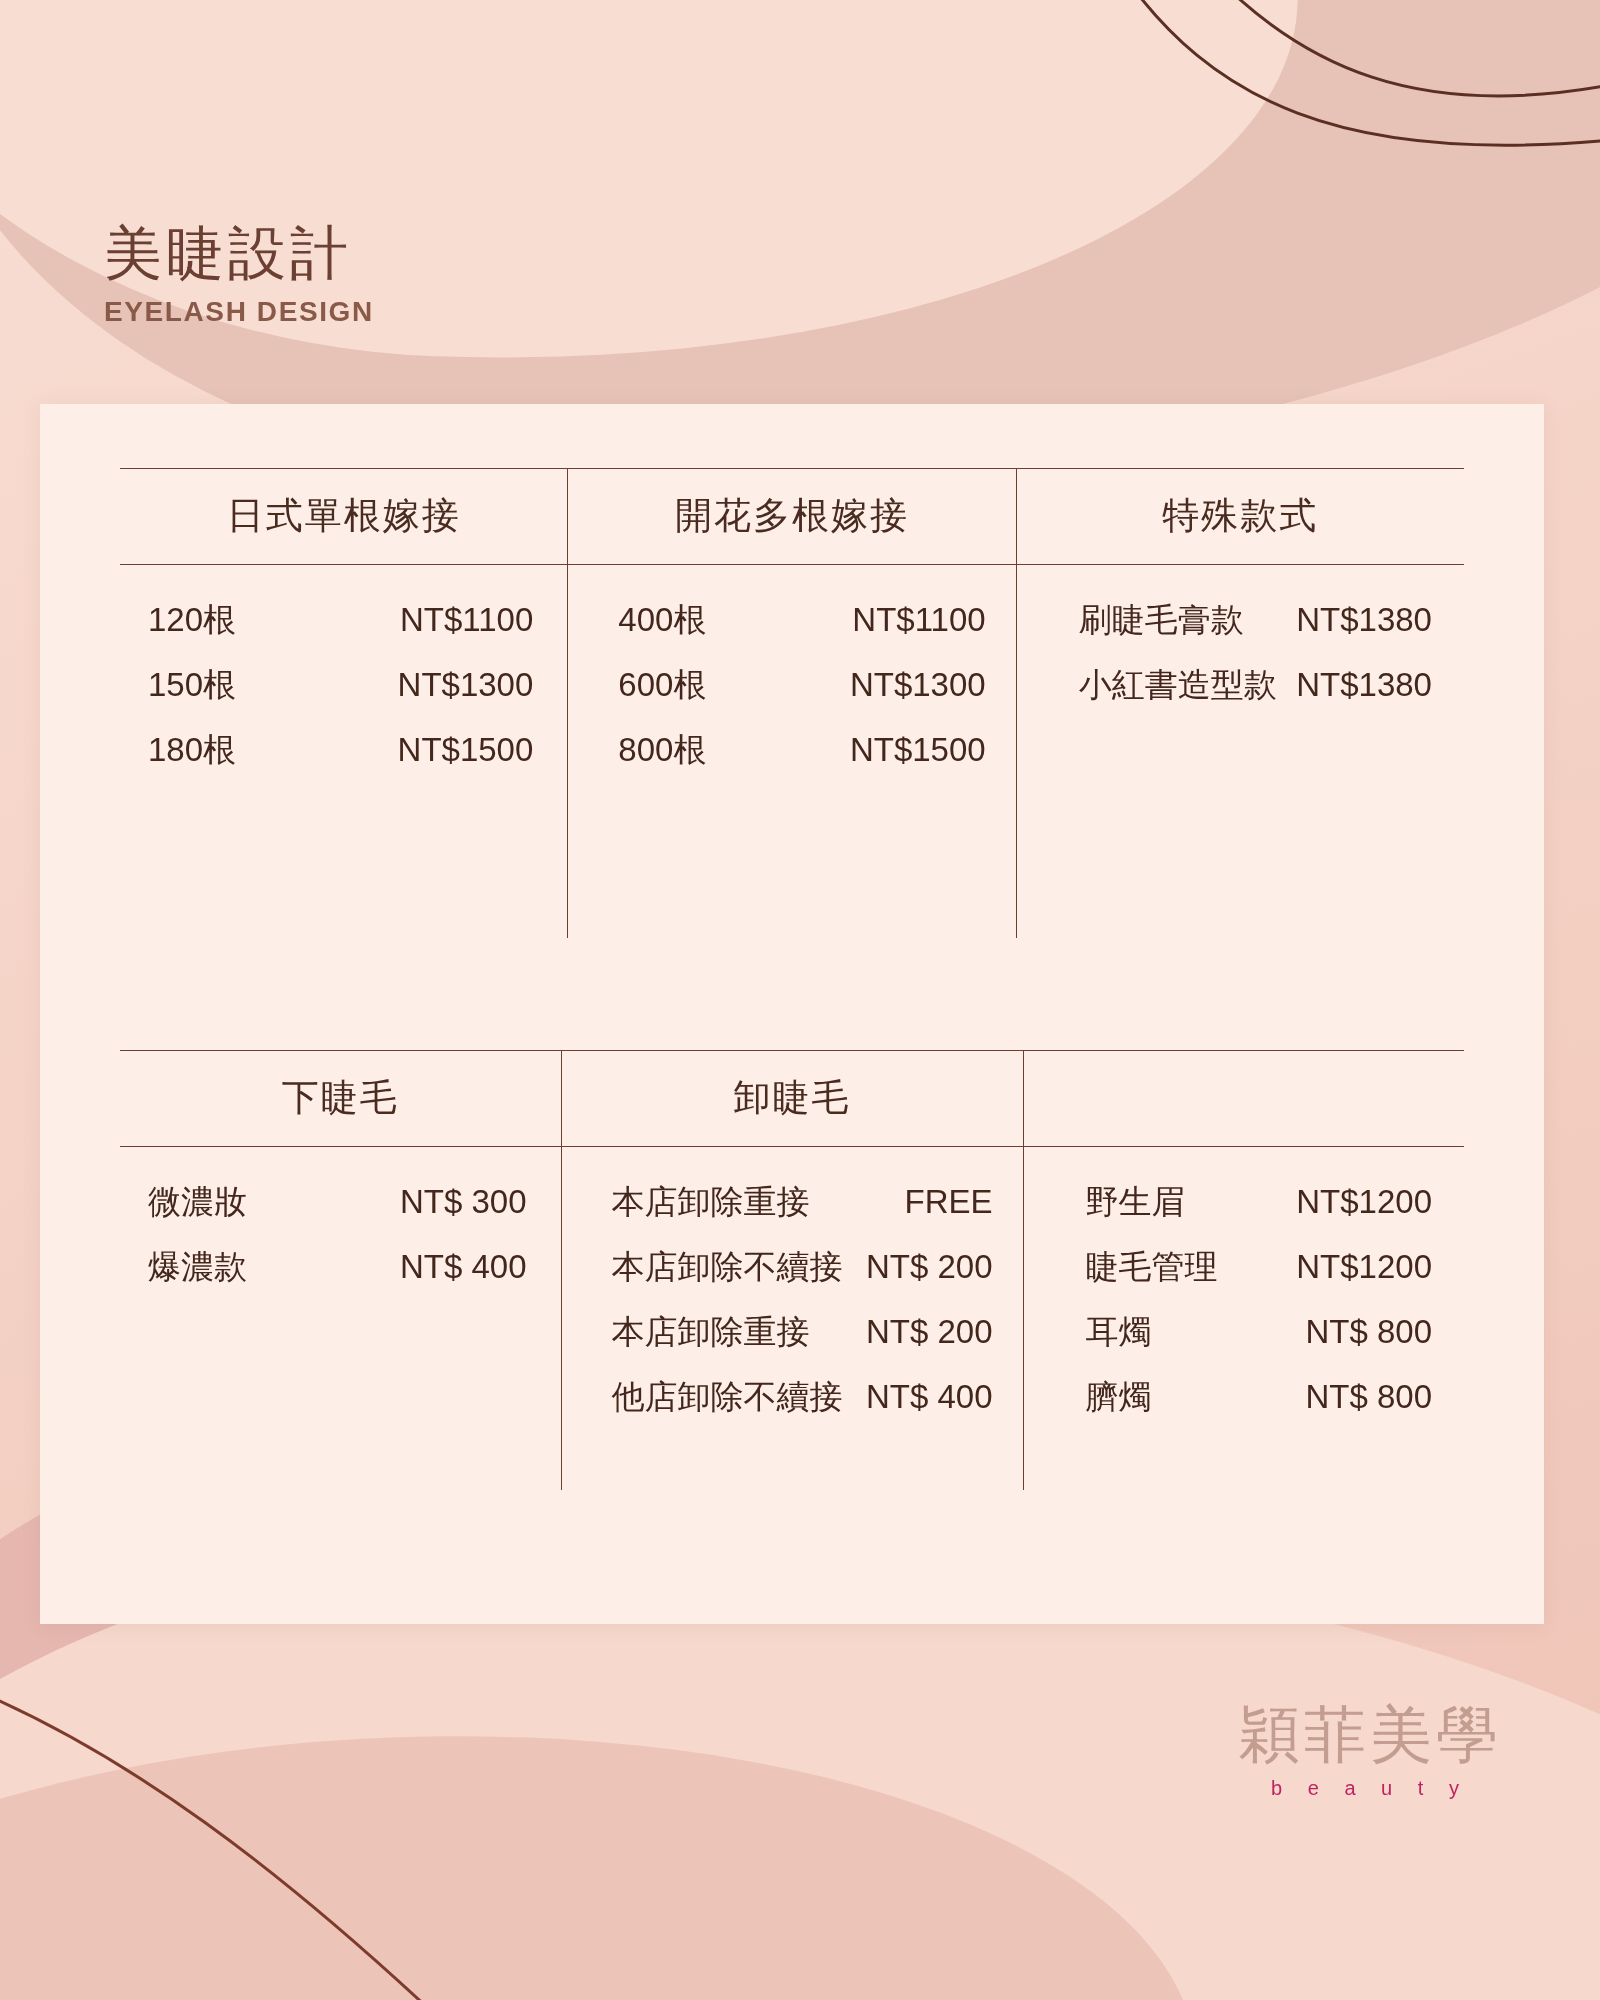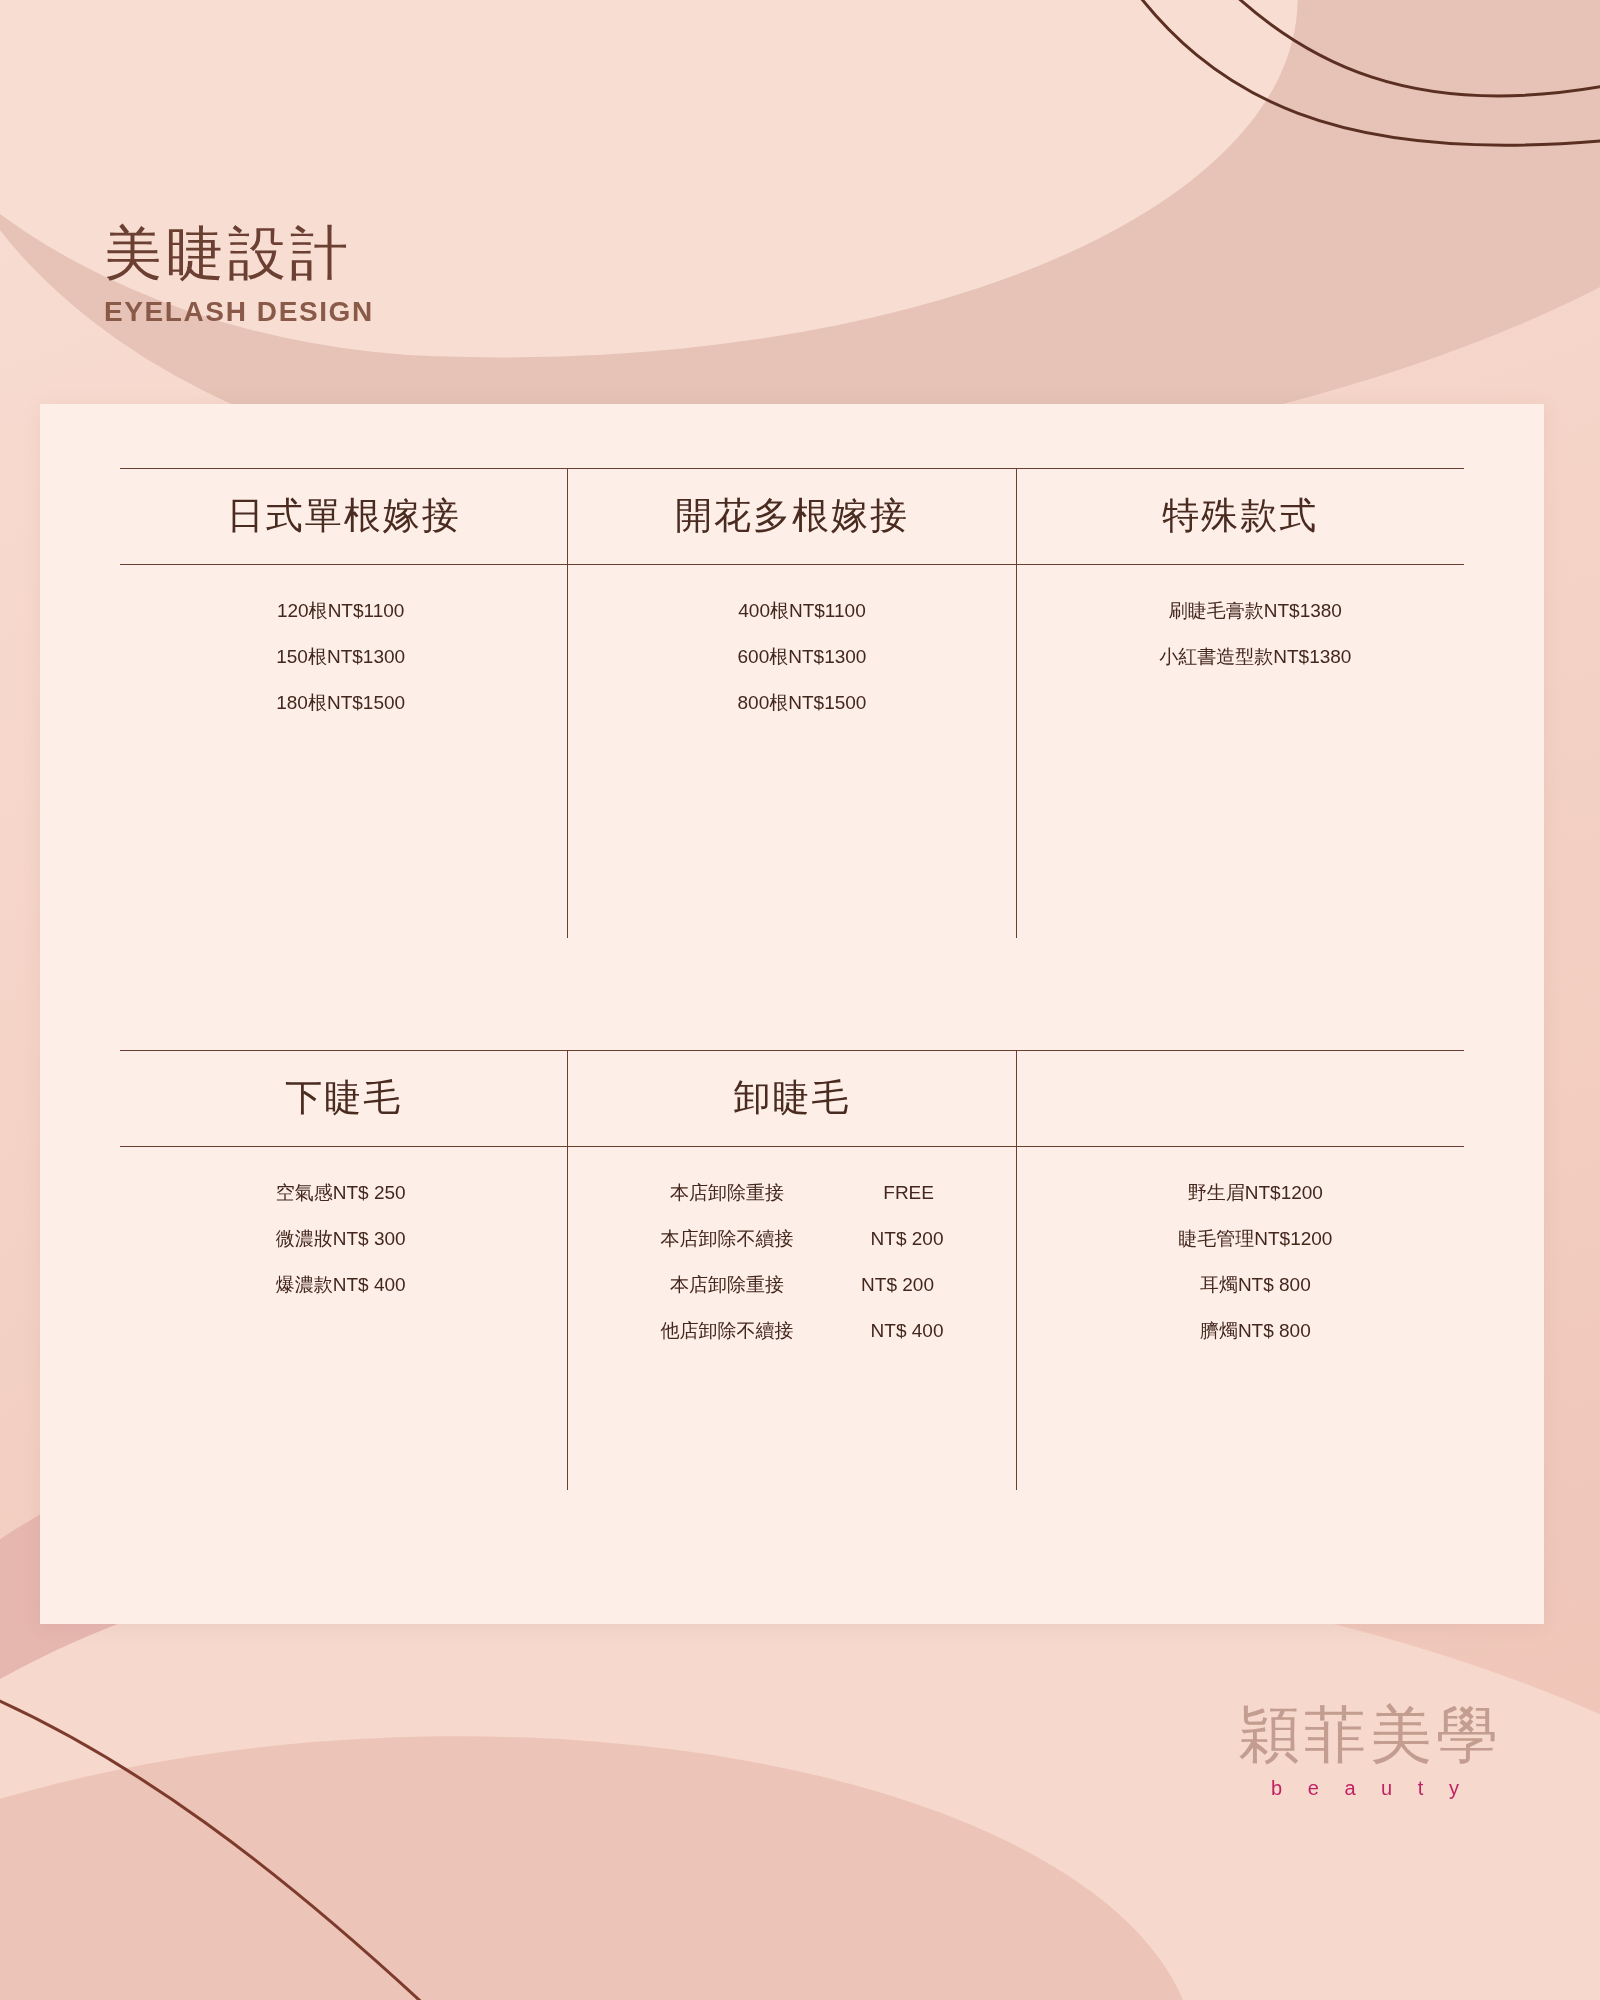--- a/index.html
+++ b/index.html
@@ -165,23 +165,23 @@
   .head-rule-top { top: 0; }
   .head-rule-bottom { top: 96px; }
 
   .col-body {
     padding-top: 34px;
     padding-bottom: 10px;
     min-height: 330px;
   }
   .row {
     display: flex;
-    justify-content: center;
+    justify-content: space-between;
     align-items: baseline;
-    font-size: 19px;
+    font-size: 33px;
     color: #43271d;
     margin-bottom: 20px;
     padding: 0 8px;
     white-space: nowrap;
   }
   .row .label { text-align: left; }
   .row .price { text-align: right; }
 
   
   .col-1 .col-body { padding-left: 2px; padding-right: 8px; }
@@ -298,24 +298,20 @@
   </div>
 
   <div class="section section-two">
     <div class="head-rule-top"></div>
     <div class="head-rule-bottom"></div>
     <div class="cols">
       <div class="col col-1">
         <div class="col-head">下睫毛</div>
         <div class="col-body">
           <div class="row">
-            <span class="label">空氣感</span>
-            <span class="price">NT$ 250</span>
-          </div>
-          <div class="row">
             <span class="label">微濃妝</span>
             <span class="price">NT$ 300</span>
           </div>
           <div class="row">
             <span class="label">爆濃款</span>
             <span class="price">NT$ 400</span>
           </div>
         </div>
       </div>
 

